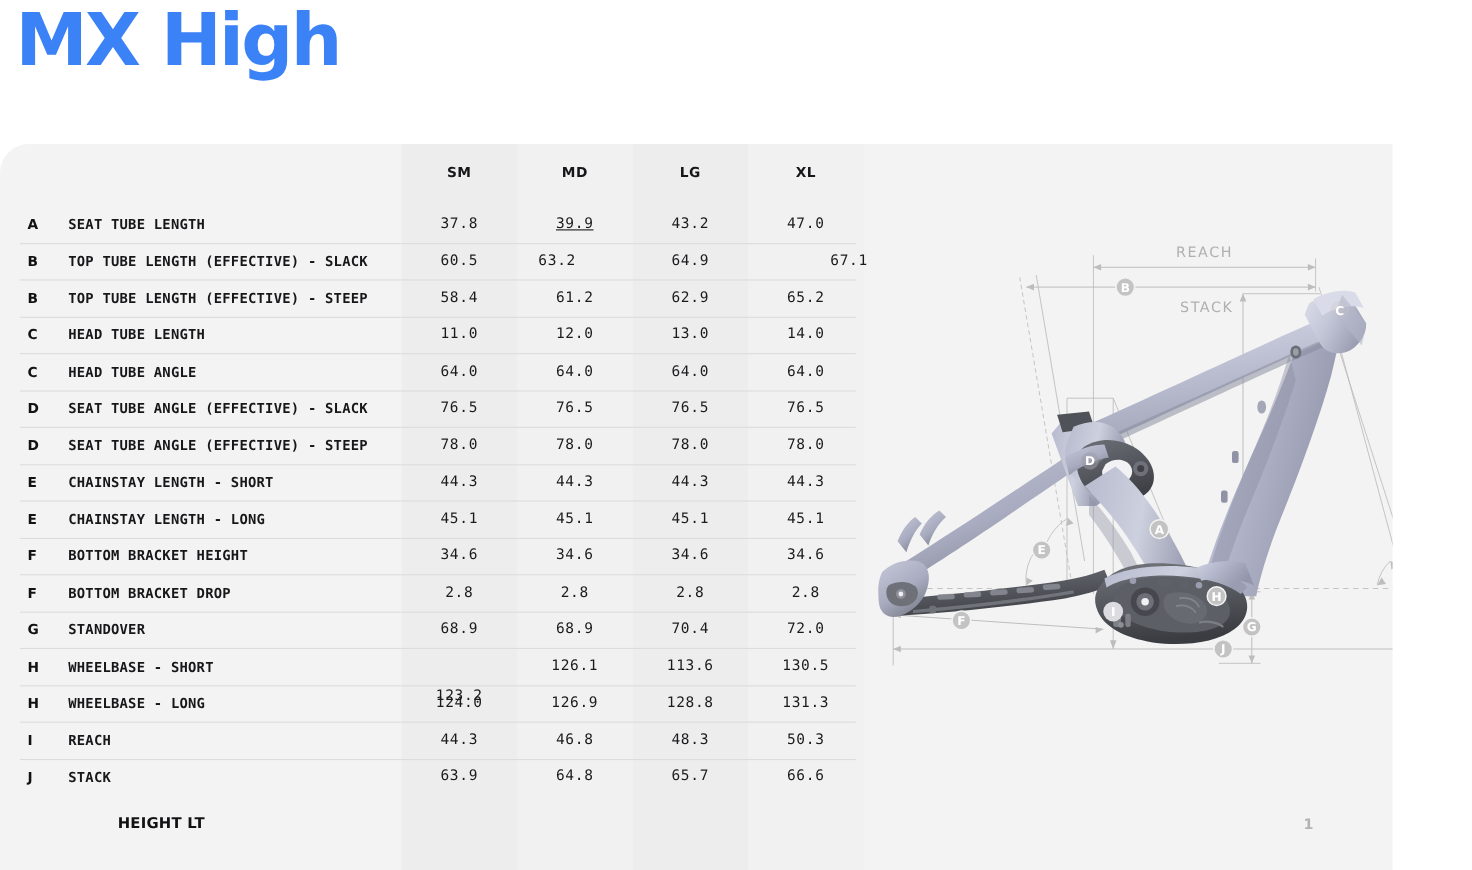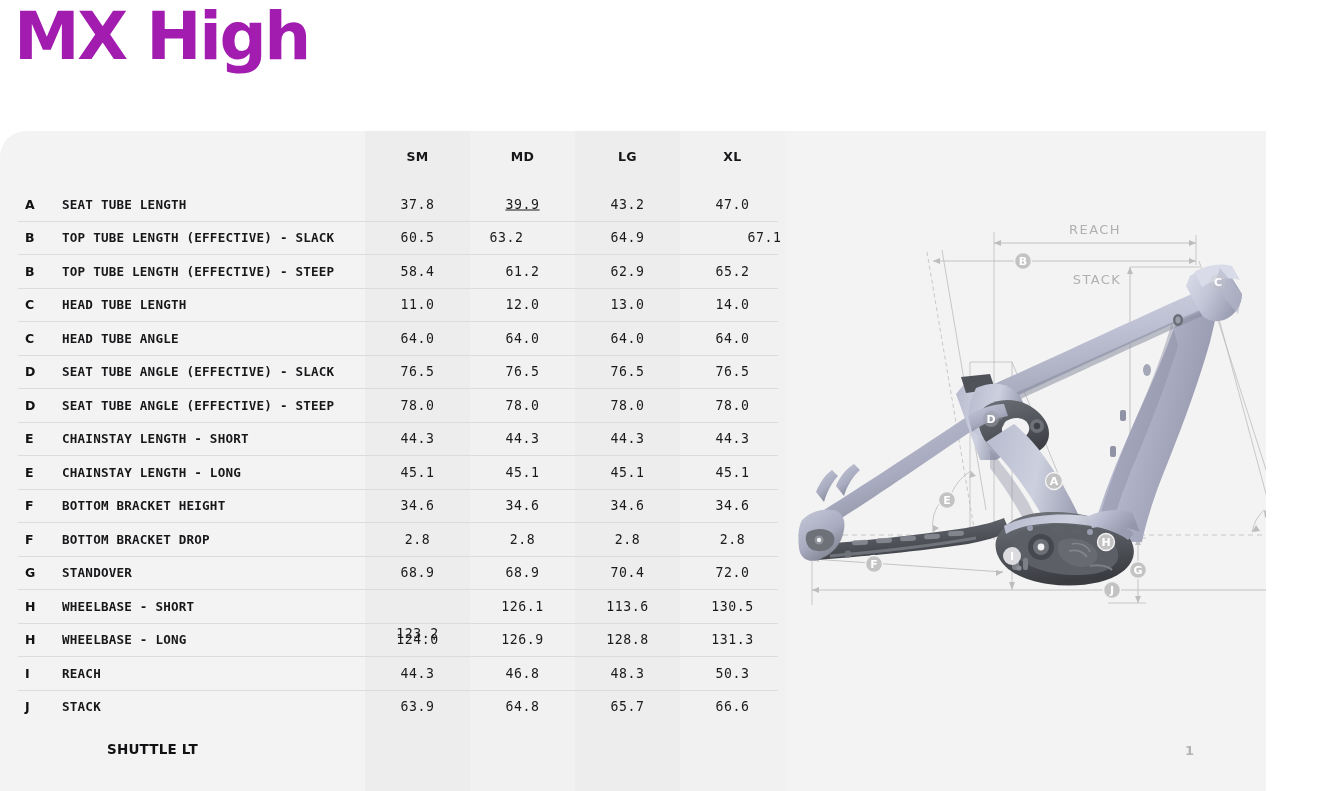--- a/index.html
+++ b/index.html
@@ -13,21 +13,21 @@
   }
 
   
   #page-title{
     position:absolute;
     left:14px; top:4px;
     font-family:"DejaVu Sans","Liberation Sans",sans-serif;
     font-weight:700;
     font-size:66px;
     letter-spacing:-2.4px;
-    color:#a21caf;
+    color:#3b82f6;
     line-height:1.0;
     white-space:nowrap;
   }
 
   
   #geo-panel{
     position:absolute;
     left:0; top:131px;
     width:1266px; height:660px;
     background:#f3f3f3;
@@ -175,21 +175,21 @@
           <div class="val" style="left: 575px;">43.2</div>
           <div class="val" style="left: 680px;">47.0</div>
         </div>
         <div class="row">
           <div class="sep"></div>
           <div class="key">B</div>
           <div class="label">TOP TUBE LENGTH (EFFECTIVE) - SLACK</div>
           <div class="val" style="left: 365px;">60.5</div>
           <div class="val" style="left: 454px; text-align: center;">63.2</div>
           <div class="val" style="left: 575px;">64.9</div>
-          <div class="val" style="left: 712px;">67.1</div>
+          <div class="val" style="left: 684px; text-align: right;">67.1</div>
         </div>
         <div class="row">
           <div class="sep"></div>
           <div class="key">B</div>
           <div class="label">TOP TUBE LENGTH (EFFECTIVE) - STEEP</div>
           <div class="val" style="left: 365px;">58.4</div>
           <div class="val" style="left: 470px;">61.2</div>
           <div class="val" style="left: 575px;">62.9</div>
           <div class="val" style="left: 680px;">65.2</div>
         </div>
@@ -306,21 +306,21 @@
           <div class="key">J</div>
           <div class="label">STACK</div>
           <div class="val" style="left: 365px;">63.9</div>
           <div class="val" style="left: 470px;">64.8</div>
           <div class="val" style="left: 575px;">65.7</div>
           <div class="val" style="left: 680px;">66.6</div>
         </div>
       </div>
   </div>
 
-  <div id="model-footer">SHUTTLE LT</div>
+  <div id="model-footer">HEIGHT LT</div>
 
   <div id="page-number">1</div>
 
   <div id="frame-diagram">
     <svg width="548" height="400" viewBox="0 0 548 400" xmlns="http://www.w3.org/2000/svg">
       <defs>
         <linearGradient id="gTop" x1="0" y1="0" x2="0.3" y2="1">
           <stop offset="0%" stop-color="#d7d9e6"></stop>
           <stop offset="45%" stop-color="#bfc2d4"></stop>
           <stop offset="100%" stop-color="#9fa2b5"></stop>

